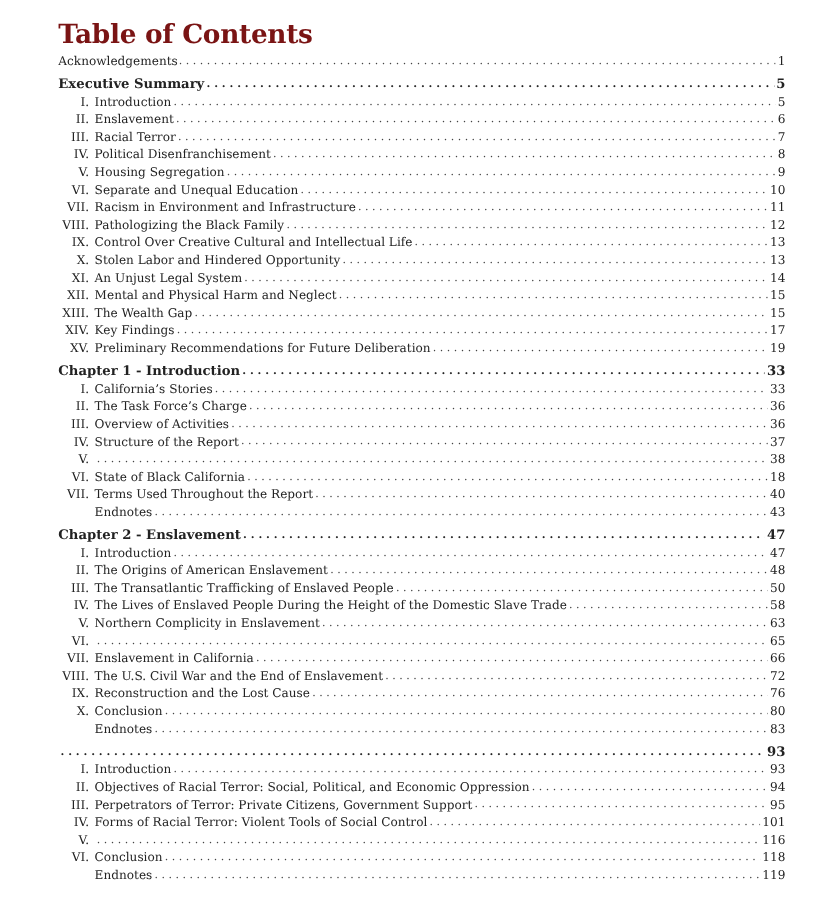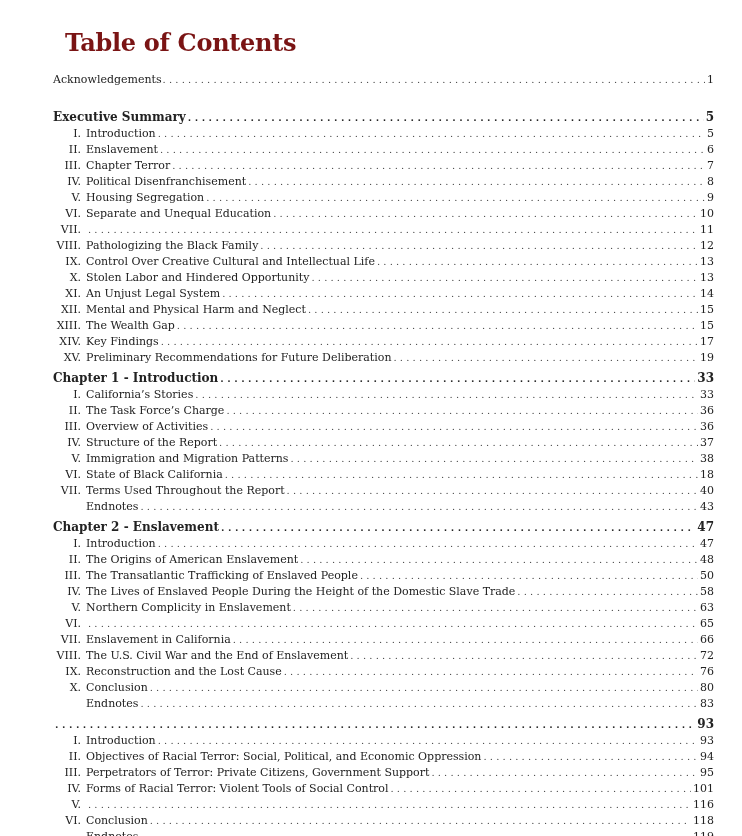--- a/index.html
+++ b/index.html
@@ -1,29 +1,29 @@
 <!DOCTYPE html>
 <html><head>
 <meta charset="utf-8">
 <style>
   html, body { margin: 0; padding: 0; background: #ffffff; }
   body { width: 742px; height: 836px; overflow: hidden; position: relative; font-family: "DejaVu Serif", serif; color: #222; }
   .page { position: absolute; left: 53px; top: 14px; width: 661px; }
-  .title { font-family: "DejaVu Serif", serif; font-weight: bold; font-size: 24px; color: #7a1414; margin: 12px; height: 34px; line-height: 34px; letter-spacing: -0.3px; }
+  .title { font-family: "DejaVu Serif", serif; font-weight: bold; font-size: 24px; color: #7a1414; margin: 0; height: 34px; line-height: 34px; letter-spacing: -0.3px; }
   .row { display: flex; align-items: flex-start; height: 16px; line-height: 16px; font-size: 11px; white-space: nowrap; }
   .row .num { width: 28px; text-align: right; padding-right: 5px; flex: none; }
   .row .label { flex: none; }
   .row .leader { flex: 1 1 auto; overflow: hidden; margin: 0 2px; color: #444; letter-spacing: 1.6px; font-size: 10px; }
   .row .leader::before { content: ". . . . . . . . . . . . . . . . . . . . . . . . . . . . . . . . . . . . . . . . . . . . . . . . . . . . . . . . . . . . . . . . . . . . . . . . . . . . . . . . . . . . . . . . . . . . . . . . . . . . . . . . . . . . . . . . . . . . . . . . . . . . . . . . . . . . . . . . . . . . . . . . . . . . . . . . . . . . . . . . ."; letter-spacing: 0; }
   .row .page-num { flex: none; text-align: right; }
   .row.top { font-size: 11px; }
   .row.top .leader { margin-left: 1px; }
   .row.heading { font-weight: bold; font-size: 12px; height: 17px; line-height: 17px; margin-top: 4px; }
   .row.heading .leader { font-weight: bold; color: #222; }
-  .row.heading.first { margin-top: 21px; }
+  .row.heading.first { margin-top: 4px; }
   .row.sub .label { }
   .row.endnotes .num { }
 </style>
 </head>
 <body>
 
 <div class="page">
   <h1 class="title">Table of Contents</h1>
 
   <div class="row top">
@@ -45,21 +45,21 @@
         <span class="page-num">5</span>
       </div>
       <div class="row sub">
         <span class="num">II.</span>
         <span class="label">Enslavement</span>
         <span class="leader"></span>
         <span class="page-num">6</span>
       </div>
       <div class="row sub">
         <span class="num">III.</span>
-        <span class="label">Chapter Terror</span>
+        <span class="label">Racial Terror</span>
         <span class="leader"></span>
         <span class="page-num">7</span>
       </div>
       <div class="row sub">
         <span class="num">IV.</span>
         <span class="label">Political Disenfranchisement</span>
         <span class="leader"></span>
         <span class="page-num">8</span>
       </div>
       <div class="row sub">
@@ -69,20 +69,21 @@
         <span class="page-num">9</span>
       </div>
       <div class="row sub">
         <span class="num">VI.</span>
         <span class="label">Separate and Unequal Education</span>
         <span class="leader"></span>
         <span class="page-num">10</span>
       </div>
       <div class="row sub">
         <span class="num">VII.</span>
+        <span class="label">Racism in Environment and Infrastructure</span>
         <span class="leader"></span>
         <span class="page-num">11</span>
       </div>
       <div class="row sub">
         <span class="num">VIII.</span>
         <span class="label">Pathologizing the Black Family</span>
         <span class="leader"></span>
         <span class="page-num">12</span>
       </div>
       <div class="row sub">
@@ -151,21 +152,20 @@
         <span class="page-num">36</span>
       </div>
       <div class="row sub">
         <span class="num">IV.</span>
         <span class="label">Structure of the Report</span>
         <span class="leader"></span>
         <span class="page-num">37</span>
       </div>
       <div class="row sub">
         <span class="num">V.</span>
-        <span class="label">Immigration and Migration Patterns</span>
         <span class="leader"></span>
         <span class="page-num">38</span>
       </div>
       <div class="row sub">
         <span class="num">VI.</span>
         <span class="label">State of Black California</span>
         <span class="leader"></span>
         <span class="page-num">18</span>
       </div>
       <div class="row sub">

